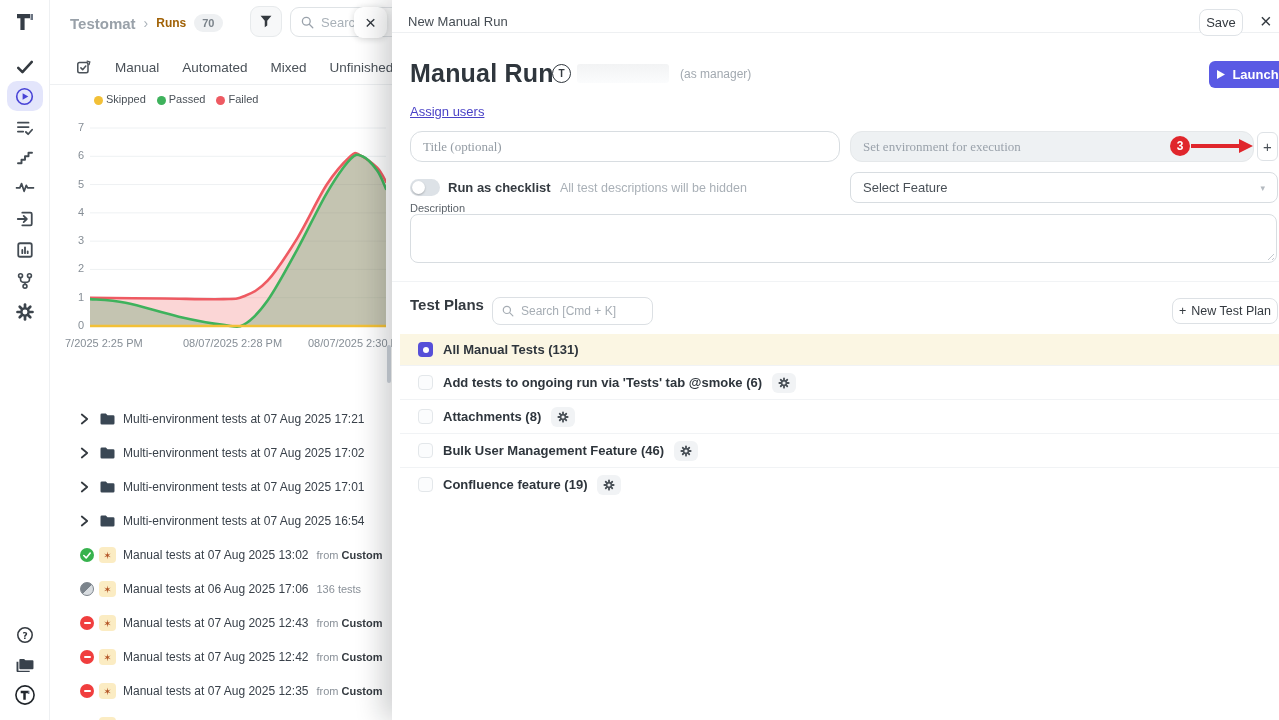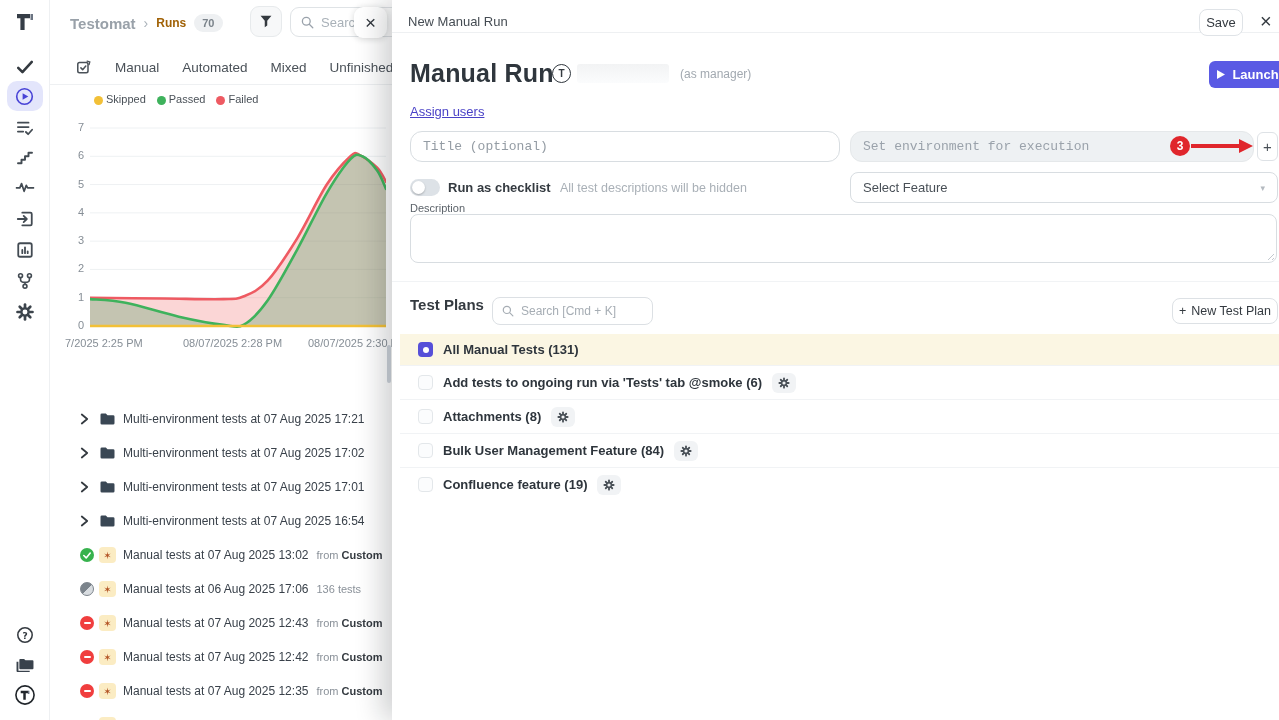--- a/index.html
+++ b/index.html
@@ -52,21 +52,21 @@
   #m-head { left:0; top:0; width:887px; height:33px; border-bottom:1px solid #eef0f2; }
   #m-title { left:16px; top:14px; font-size:13px; color:#454c53; }
   #save-btn { left:807px; top:9px; width:44px; height:27px; background:#fff; border:1px solid #dfe3e7; border-radius:8px; font-size:13px; color:#343a40; display:flex; align-items:center; justify-content:center; }
   #close-x { left:868px; top:10px; font-size:20px; color:#343a40; }
   #run-title { left:18px; top:59px; font-size:25px; font-weight:800; color:#2f363d; letter-spacing:.2px; }
   #avatar { left:160px; top:64px; width:19px; height:19px; border:1.6px solid #2f363d; border-radius:50%; font-size:10px; font-weight:800; display:flex; align-items:center; justify-content:center; }
   #blur-name { left:185px; top:64px; width:92px; height:19px; border-radius:3px; background:linear-gradient(180deg,#f2f3f4,#fbfcfd); }
   #manager-note { left:288px; top:67px; font-size:12px; color:#a2a9b0; }
   #launch-btn { left:817px; top:61px; width:78px; height:27px; background:#5a5ae4; border-radius:6px; color:#fff; font-size:13px; font-weight:600; display:flex; align-items:center; gap:7px; justify-content:center; }
   #assign-link { left:18px; top:104px; font-size:13px; font-weight:400; color:#4a42c7; text-decoration:underline; }
-  .inp { border:1px solid #d8dde1; border-radius:12px; font-size:13px; font-family:Liberation Mono, monospace; color:#495057; padding:0 12px; outline:none; }
+  .inp { border:1px solid #d8dde1; border-radius:12px; font-size:13px; font-family:Liberation Serif, serif; color:#495057; padding:0 12px; outline:none; }
   .inp::placeholder { color:#949ca4; }
   #title-inp { left:18px; top:131px; width:430px; height:31px; }
   #env-inp { left:458px; top:131px; width:404px; height:31px; background:#eef1f3; border-color:#e5e8ea; }
   #env-inp::placeholder { color:#9aa2ab; }
   #badge3 { left:778px; top:136px; width:20px; height:20px; background:#e0262c; border-radius:50%; color:#fff; font-size:12px; font-weight:700; display:flex; align-items:center; justify-content:center; z-index:5; }
   #arrow3 { left:799px; top:139px; z-index:5; }
   #plus-btn { left:865px; top:132px; width:21px; height:29px; background:#fff; border:1px solid #dee2e6; border-radius:6px; font-size:15px; color:#495057; display:flex; align-items:center; justify-content:center; }
   #toggle { left:18px; top:179px; width:30px; height:17px; background:#dde2e7; border-radius:9px; }
   #toggle .knob { position:absolute; left:2px; top:2px; width:13px; height:13px; background:#fff; border-radius:50%; box-shadow:0 1px 2px rgba(0,0,0,.25); }
   #chk-label { left:56px; top:180px; font-size:13px; font-weight:700; color:#343a40; }
@@ -454,21 +454,21 @@
               <line x1="-4.2" y1="-4.2" x2="-6.510000000000001" y2="-6.510000000000001"></line>
               <line x1="0" y1="-6" x2="0" y2="-9.3"></line>
               <line x1="4.2" y1="-4.2" x2="6.510000000000001" y2="-6.510000000000001"></line>
             </g>
             <circle r="4.8" fill="none" stroke="#4a5158" stroke-width="3.2"></circle>
           </svg>
         </span>
       </div>
       <div class="plan-row">
         <span class="cb cb-off"></span>
-        <span class="plan-label">Bulk User Management Feature (84)</span>
+        <span class="plan-label">Bulk User Management Feature (46)</span>
         <span class="gear-btn">
           <svg width="12" height="12" viewBox="-12 -12 24 24">
             <g stroke="#4a5158" stroke-width="3.6" stroke-linecap="round">
               <line x1="6" y1="0" x2="9.3" y2="0"></line>
               <line x1="4.2" y1="4.2" x2="6.510000000000001" y2="6.510000000000001"></line>
               <line x1="0" y1="6" x2="0" y2="9.3"></line>
               <line x1="-4.2" y1="4.2" x2="-6.510000000000001" y2="6.510000000000001"></line>
               <line x1="-6" y1="0" x2="-9.3" y2="0"></line>
               <line x1="-4.2" y1="-4.2" x2="-6.510000000000001" y2="-6.510000000000001"></line>
               <line x1="0" y1="-6" x2="0" y2="-9.3"></line>

